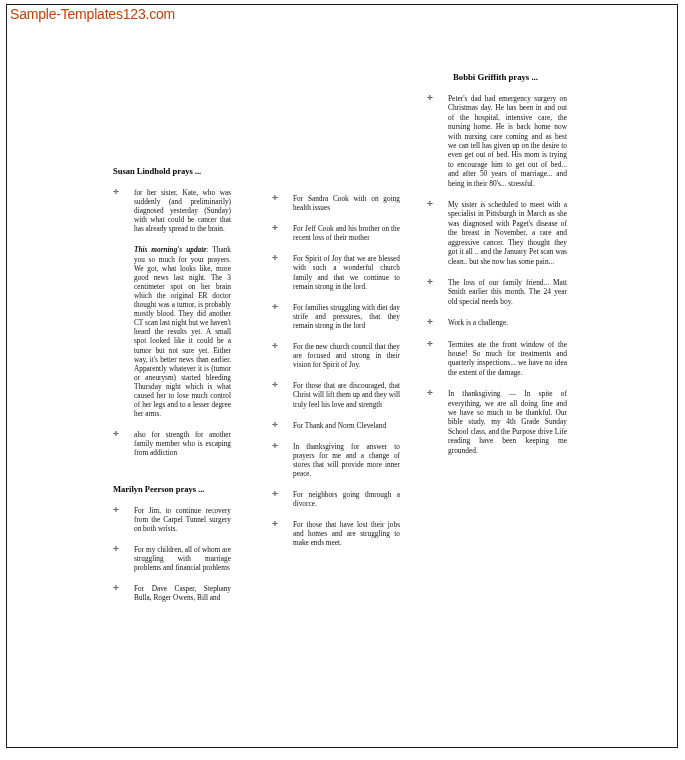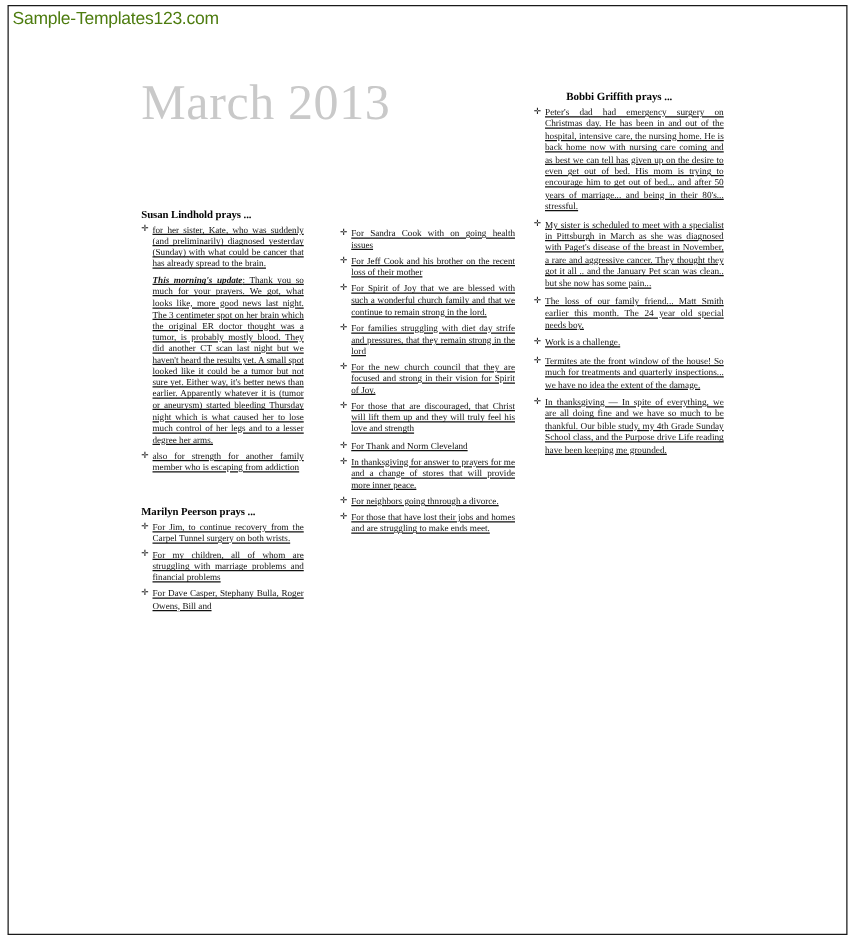--- a/index.html
+++ b/index.html
@@ -34,21 +34,21 @@
     background: #fff;
   }
 
   #watermark {
     position: absolute;
     left: 10px;
     top: 6px;
     font-family: "Liberation Sans", "DejaVu Sans", sans-serif;
     font-size: 14px;
     letter-spacing: -0.2px;
-    color: #4d7c0f;
+    color: #c2410c;
     white-space: nowrap;
     z-index: 5;
   }
 
   
   #masthead {
     position: absolute;
     left: 113px;
     top: 66px;
     width: 300px;
@@ -110,24 +110,23 @@
     font-size: 7px;
     line-height: 9px;
     color: #111;
   }
   .para {
     font-family: "Liberation Serif", "DejaVu Serif", serif;
     font-size: 7.3px;
     line-height: 9.1px;
     color: #111111;
     text-align: justify;
-    margin: 0;
+    margin: 12px;
     -webkit-hyphens: none;
     hyphens: none;
-    text-decoration: underline;
   }
   .para + .para { margin-top: 4px; }
   .para .lead-italic {
     font-style: italic;
     font-weight: bold;
   }
   .cont {
     
     margin-top: 4px;
   }
@@ -141,21 +140,20 @@
 </style>
 </head>
 <body>
 
 <div id="page">
   <div id="sheet"></div>
 
   <div id="watermark">Sample-Templates123.com</div>
 
   <div id="masthead">
-    <div class="title-sub">March 2013</div>
   </div>
 
   <div class="col" id="col1">
       <div class="section-head">Susan Lindhold prays ...</div>
       <ul class="prayer-list">
         <li>
           <span class="bullet">✛</span>
           <p class="para">for her sister, Kate, who was suddenly (and preliminarily) diagnosed yesterday (Sunday) with what could be cancer that has already spread to the brain.</p>
           <p class="para cont"><span class="lead-italic">This morning's update</span>: Thank you so much for your prayers. We got, what looks like, more good news last night. The 3 centimeter spot on her brain which the original ER doctor thought was a tumor, is probably mostly blood. They did another CT scan last night but we haven't heard the results yet. A small spot looked like it could be a tumor but not sure yet. Either way, it's better news than earlier. Apparently whatever it is (tumor or aneurysm) started bleeding Thursday night which is what caused her to lose much control of her legs and to a lesser degree her arms.</p>
         </li>

